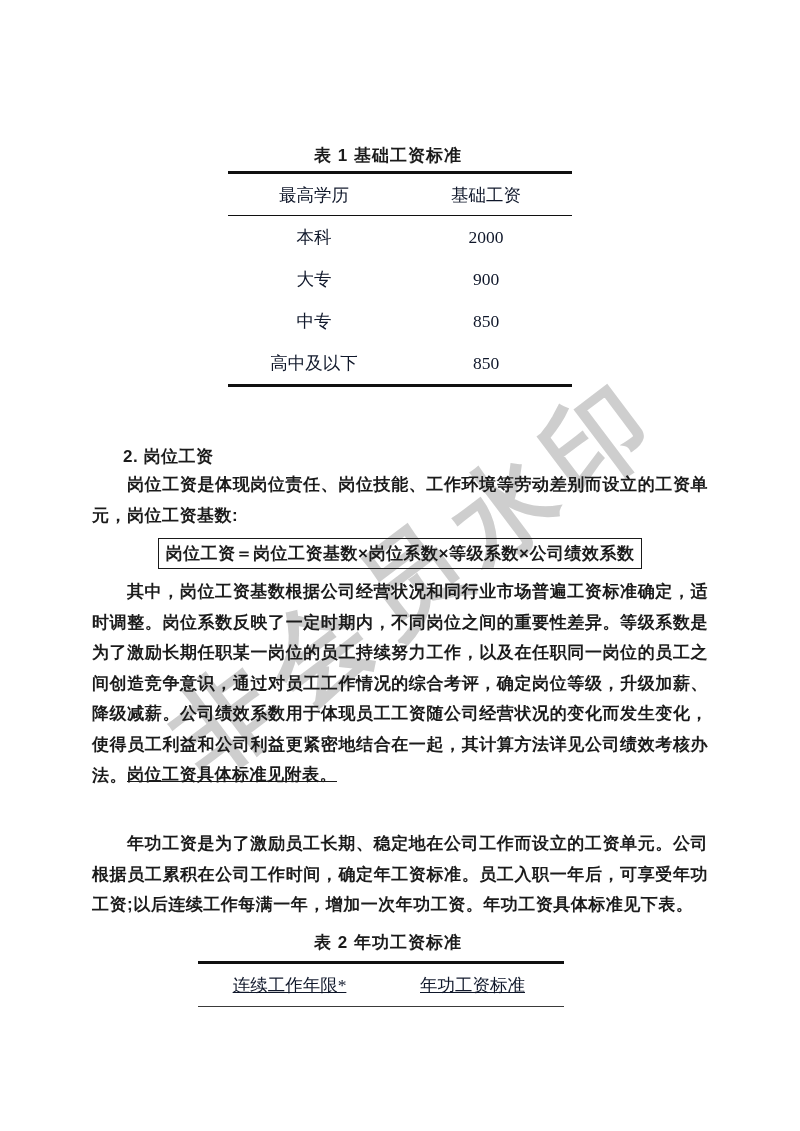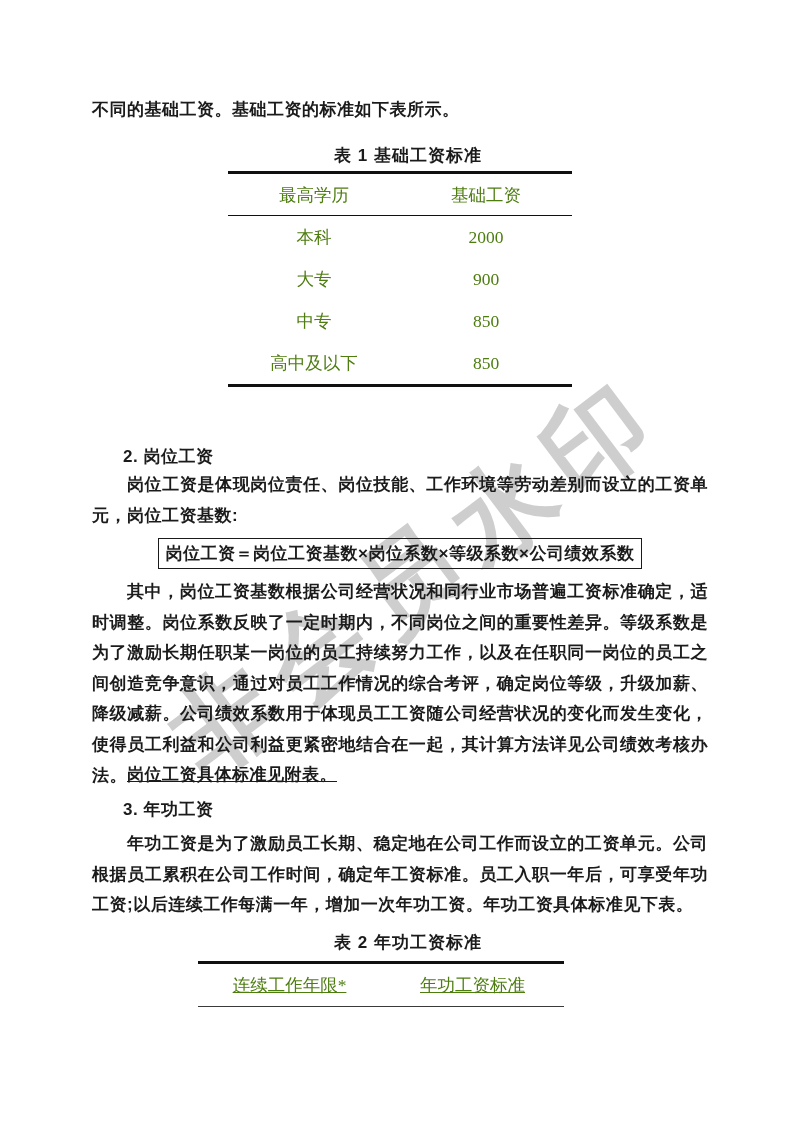--- a/index.html
+++ b/index.html
@@ -45,21 +45,21 @@
     left: 92px;
     width: 616px;
     padding-left: 31px;
     box-sizing: border-box;
     font-size: 17px;
     line-height: 31px;
     font-weight: 600;
     letter-spacing: 0.5px;
   }
   .table-title {
-    left: 100px;
+    left: 80px;
     width: 616px;
     text-align: center;
     font-size: 17px;
     line-height: 31px;
     font-weight: 700;
     letter-spacing: 1px;
   }
 
   
   .formula-wrap {
@@ -75,21 +75,21 @@
     font-weight: 700;
     letter-spacing: 0.5px;
     background: transparent;
   }
 
   
   .data-table {
     border-collapse: collapse;
     font-family: "Liberation Serif", serif;
     font-size: 17.5px;
-    color: #4d7c0f;
+    color: #0f172a;
     table-layout: fixed;
   }
   .data-table th, .data-table td {
     font-weight: 400;
     text-align: center;
     padding: 0;
   }
   .table1 {
     left: 228px;
     top: 171px;
@@ -108,21 +108,20 @@
   }
   .table2 thead th { height: 42px; border-bottom: 1.5px solid #3a3a3a; }
 </style>
 </head>
 <body>
 
 <div class="page">
 
   <div class="watermark">非会员水印</div>
 
-  <p class="blk body-text" style="top:95px; margin:0;">不同的基础工资。基础工资的标准如下表所示。</p>
 
   <div class="blk table-title" style="top:140px;">表 1 基础工资标准</div>
 
   <table class="blk data-table table1">
     <thead>
       <tr>
         <th>最高学历</th>
         <th>基础工资</th>
       </tr>
     </thead>
@@ -151,21 +150,20 @@
   <p class="blk body-text indent" style="top:470px; margin:0;">岗位工资是体现岗位责任、岗位技能、工作环境等劳动差别而设立的工资单元，岗位工资基数:</p>
 
   <div class="blk formula-wrap" style="top:538px;">
     <span class="formula-box">岗位工资＝岗位工资基数×岗位系数×等级系数×公司绩效系数</span>
   </div>
 
   <p class="blk body-text indent" style="top:577px; margin:0;">其中，岗位工资基数根据公司经营状况和同行业市场普遍工资标准确定，适时调整。岗位系数反映了一定时期内，不同岗位之间的重要性差异。等级系数是为了激励长期任职某一岗位的员工持续努力工作，以及在任职同一岗位的员工之间创造竞争意识，通过对员工工作情况的综合考评，确定岗位等级，升级加薪、降级减薪。公司绩效系数用于体现员工工资随公司经营状况的变化而发生变化，使得员工利益和公司利益更紧密地结合在一起，其计算方法详见公司绩效考核办法。</p>
 
   <p class="blk body-text indent" style="top:760px; margin:0;text-decoration:underline;">岗位工资具体标准见附表。</p>
 
-  <div class="blk heading" style="top:794px;">3. 年功工资</div>
 
   <p class="blk body-text indent" style="top:829px; margin:0;">年功工资是为了激励员工长期、稳定地在公司工作而设立的工资单元。公司根据员工累积在公司工作时间，确定年工资标准。员工入职一年后，可享受年功工资;以后连续工作每满一年，增加一次年功工资。年功工资具体标准见下表。</p>
 
   <div class="blk table-title" style="top:927px;">表 2 年功工资标准</div>
 
   <table class="blk data-table table2">
     <thead>
       <tr>
         <th>连续工作年限*</th>
         <th>年功工资标准</th>

